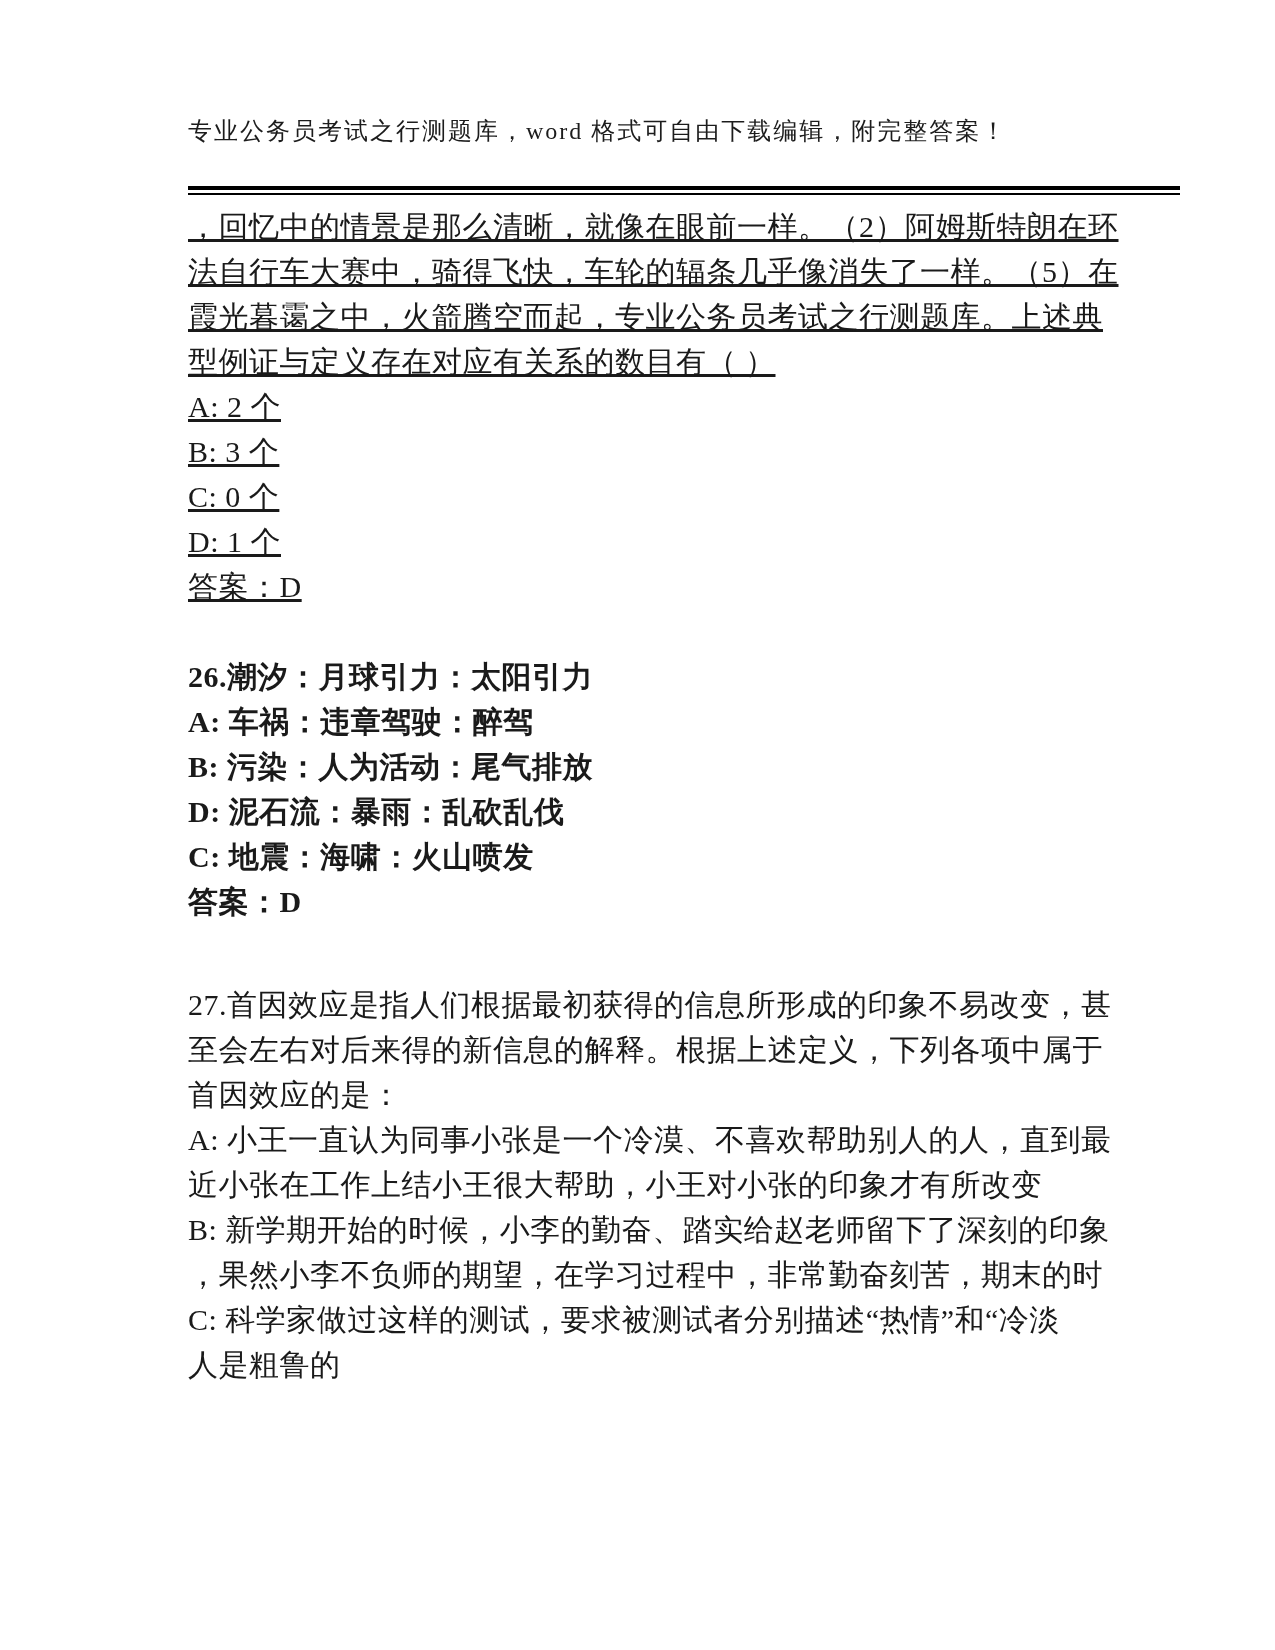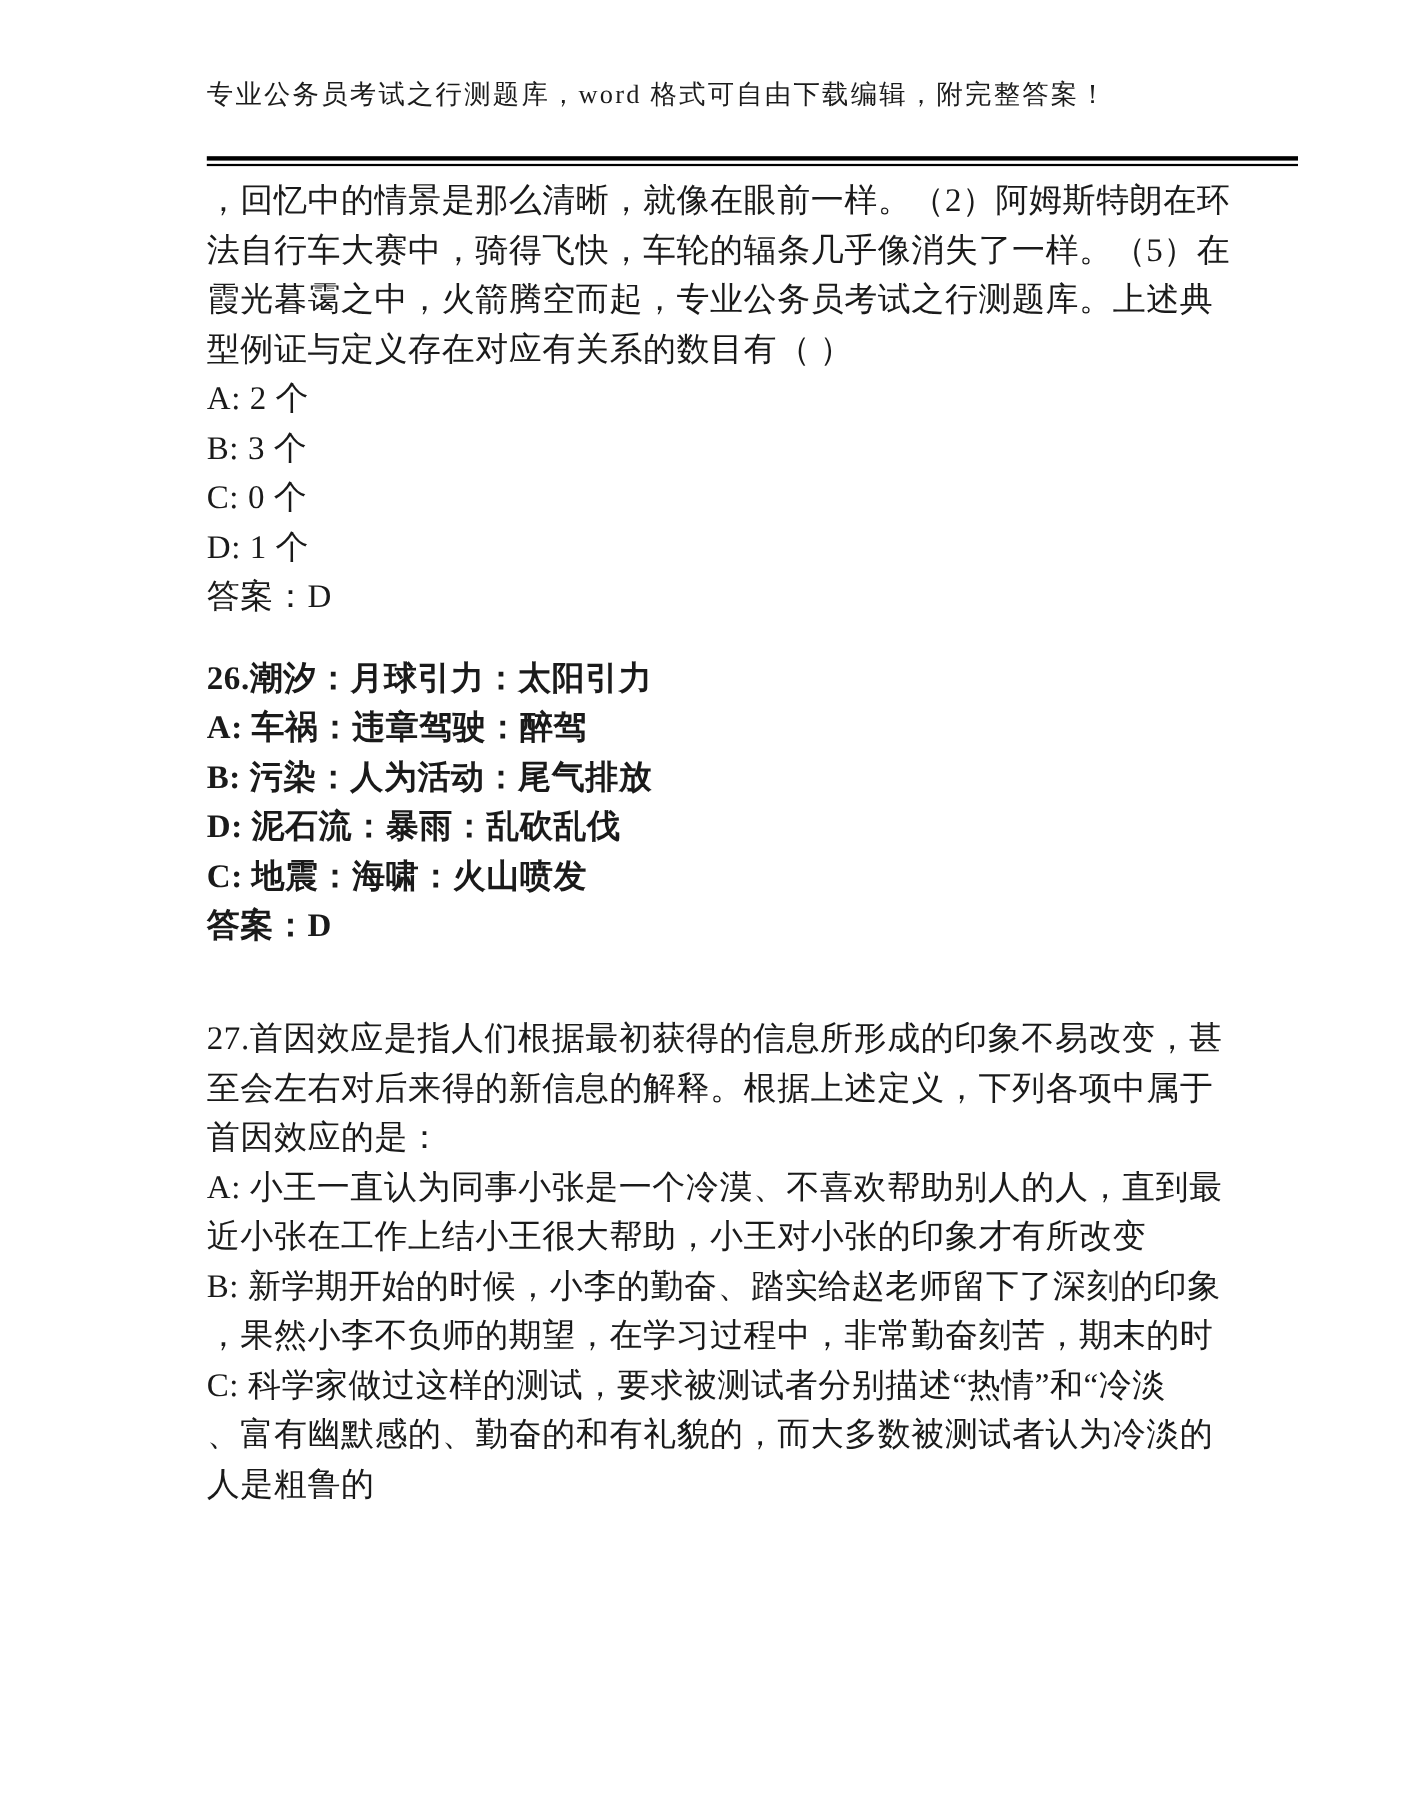--- a/index.html
+++ b/index.html
@@ -13,41 +13,42 @@
     height: 1650px;
     background: #ffffff;
     overflow: hidden;
     box-sizing: border-box;
     padding: 72px 95px 0 188px;
     font-family: "Liberation Serif", "DejaVu Serif", serif;
     color: #1a1a1a;
   }
   .doc-header {
     width: 992px;
+    margin-top: 44px;
   }
   .doc-header-title {
     font-size: 24px;
     line-height: 30px;
     letter-spacing: 2px;
     white-space: pre;
     color: #1c1c1c;
   }
   .header-rule {
     width: 992px;
     height: 3px;
     margin-top: 40px;
     border-top: 4px solid #000000;
     border-bottom: 2px solid #000000;
   }
   .doc-body {
     margin-top: 9px;
     width: 930px;
   }
   .q-section { margin: 0; }
-  .q-section.gap-after-1 { margin-bottom: 29px; }
+  .q-section.gap-after-1 { margin-bottom: 45px; text-decoration: underline; }
   .q-section.gap-after-2 { margin-bottom: 58px; font-weight: bold; }
   .line {
     height: 45px;
     line-height: 45px;
     font-size: 30px;
     white-space: pre;
     letter-spacing: 0.5px;
     color: #1a1a1a;
   }
 </style>
@@ -87,18 +88,17 @@
 
     <section class="q-section">
       <div class="line">27.首因效应是指人们根据最初获得的信息所形成的印象不易改变，甚</div>
       <div class="line">至会左右对后来得的新信息的解释。根据上述定义，下列各项中属于</div>
       <div class="line">首因效应的是：</div>
       <div class="line">A: 小王一直认为同事小张是一个冷漠、不喜欢帮助别人的人，直到最</div>
       <div class="line">近小张在工作上结小王很大帮助，小王对小张的印象才有所改变</div>
       <div class="line">B: 新学期开始的时候，小李的勤奋、踏实给赵老师留下了深刻的印象</div>
       <div class="line">，果然小李不负师的期望，在学习过程中，非常勤奋刻苦，期末的时</div>
       <div class="line">C: 科学家做过这样的测试，要求被测试者分别描述“热情”和“冷淡</div>
-      <div class="line">、富有幽默感的、勤奋的和有礼貌的，而大多数被测试者认为冷淡的</div>
       <div class="line">人是粗鲁的</div>
     </section>
 
   </div>
 </div>
 
 </body></html>

